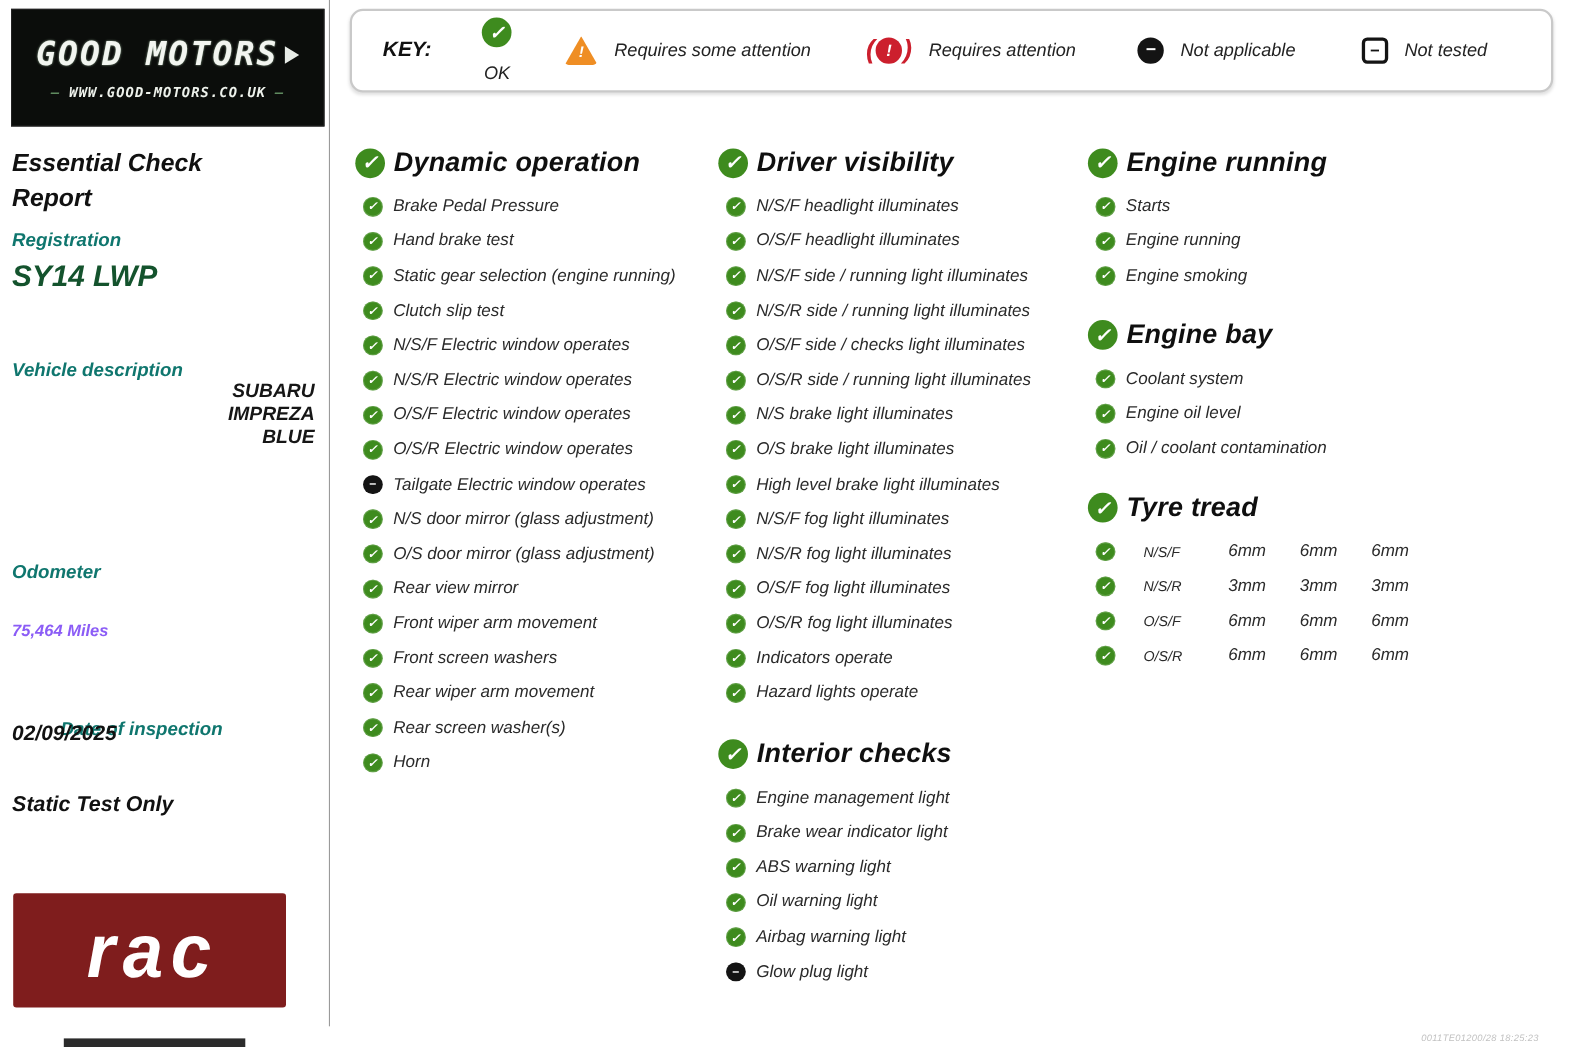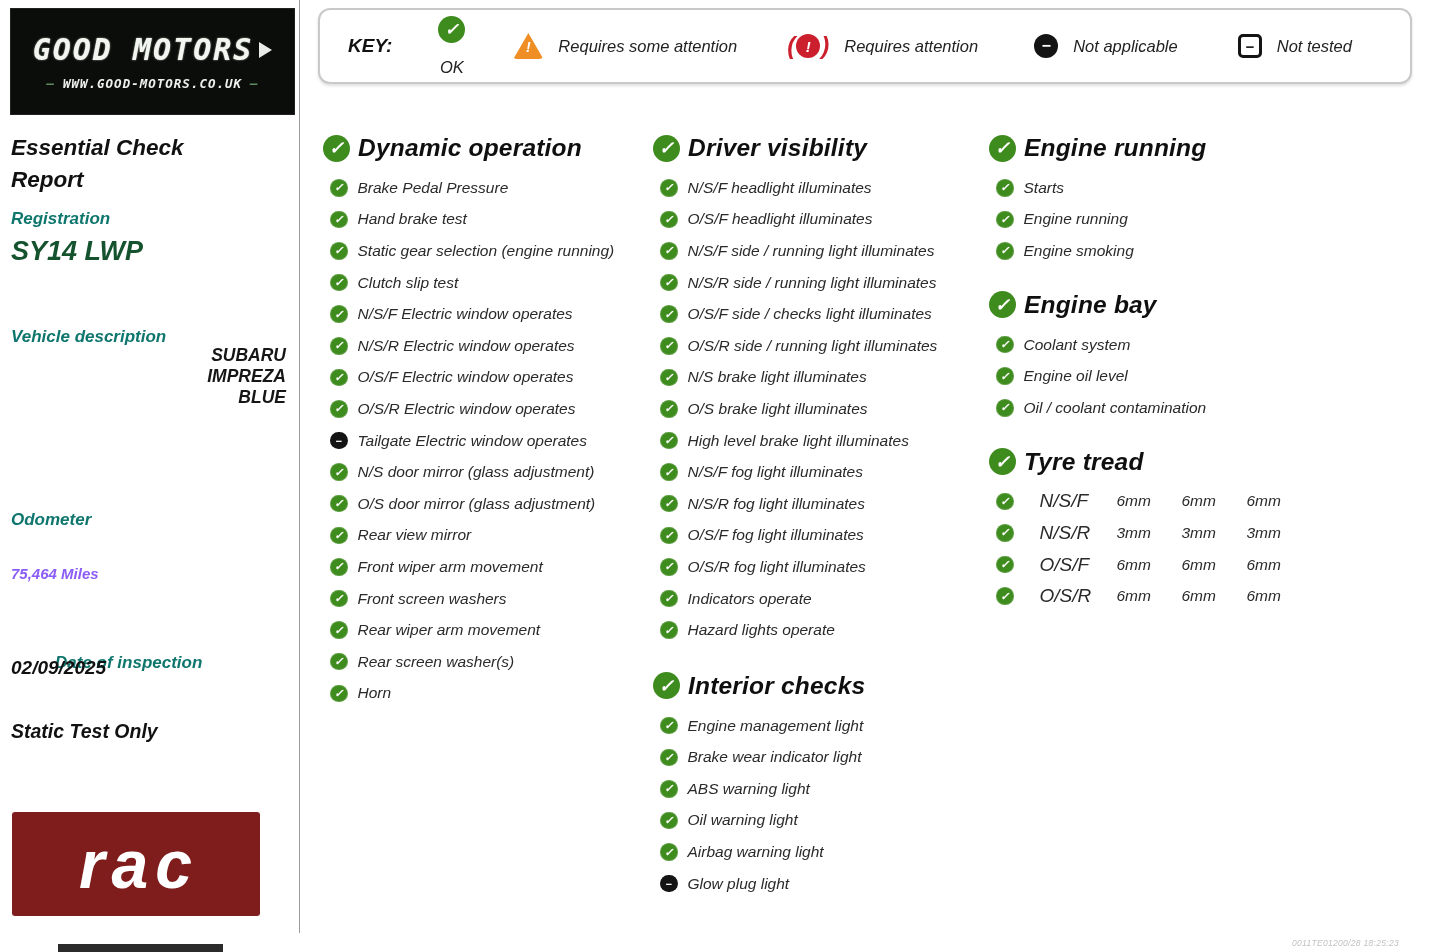--- a/index.html
+++ b/index.html
@@ -86,21 +86,21 @@
 
   .row { display:flex; align-items:center; height:31.6px; padding-left:8px; }
   .mini-icon { width:17.5px; height:17.5px; border-radius:50%; display:inline-flex;
     align-items:center; justify-content:center; flex:0 0 auto; margin-right:10px; }
   .mini-icon[data-name="ok-icon"] { background:#3e8b1e; box-shadow:inset 0 0 0 1px rgba(255,255,255,.18); }
   .mini-icon[data-name="ok-icon"]::after { content:"\2713"; color:#fff; font-size:11px; font-weight:700; }
   .mini-icon[data-name="not-applicable-icon"] { background:#141414; }
   .mini-icon[data-name="not-applicable-icon"]::after { content:"\2212"; color:#fff; font-size:11px; font-weight:700; }
   .row-label { font-size:15.5px; color:#2a2a2a; white-space:nowrap; }
 
-  .tyre-label { font-size:19px; color:#2a2a2a; width:93px;padding-left:16px; }
+  .tyre-label { font-size:13px; color:#2a2a2a; width:93px;padding-left:16px; }
   .tyre-val { font-size:15.5px; color:#2a2a2a; width:65px; }
 
   .watermark { position:absolute; left:1292px; top:938px; font-size:8.5px; color:#c2c2c2; letter-spacing:.3px; }
 </style>
 </head>
 <body>
 
 <div class="page" data-name="essential-check-report-page">
 
   <div class="logo-box" data-name="good-motors-logo">

